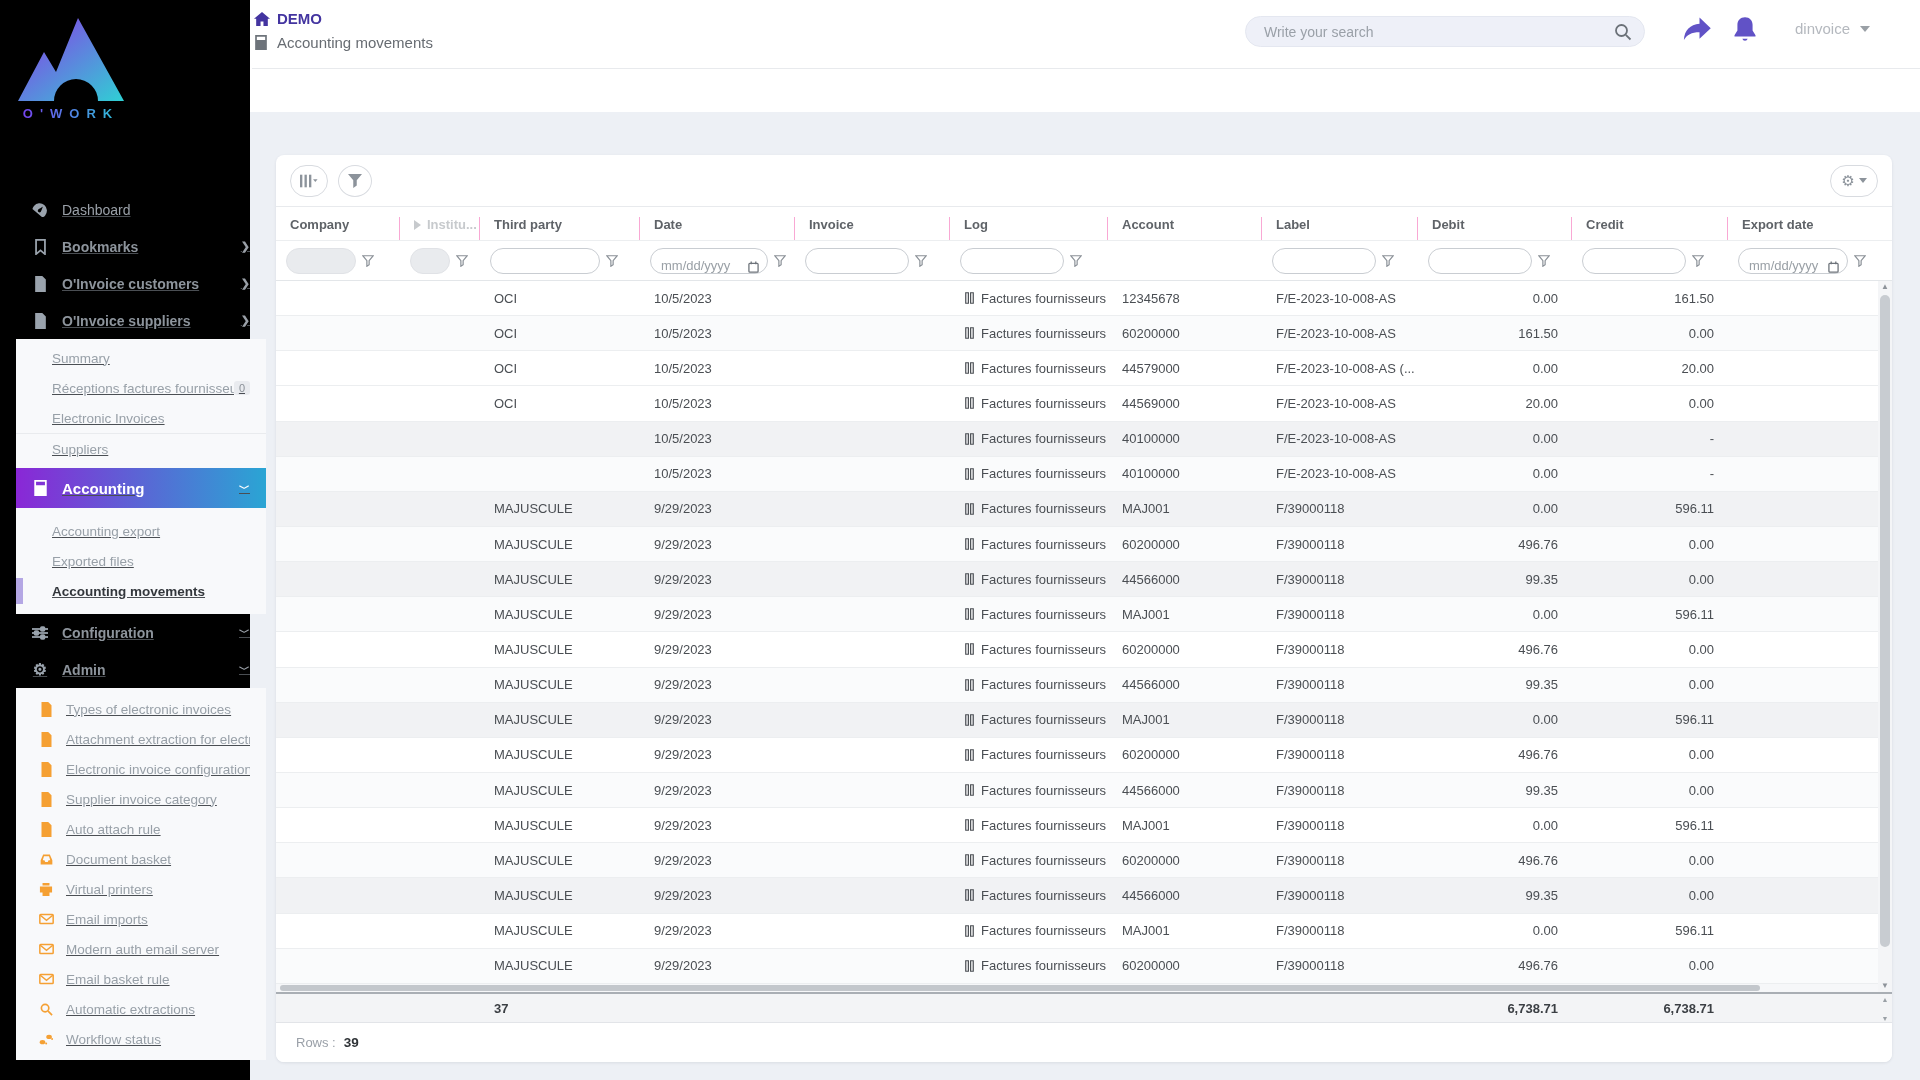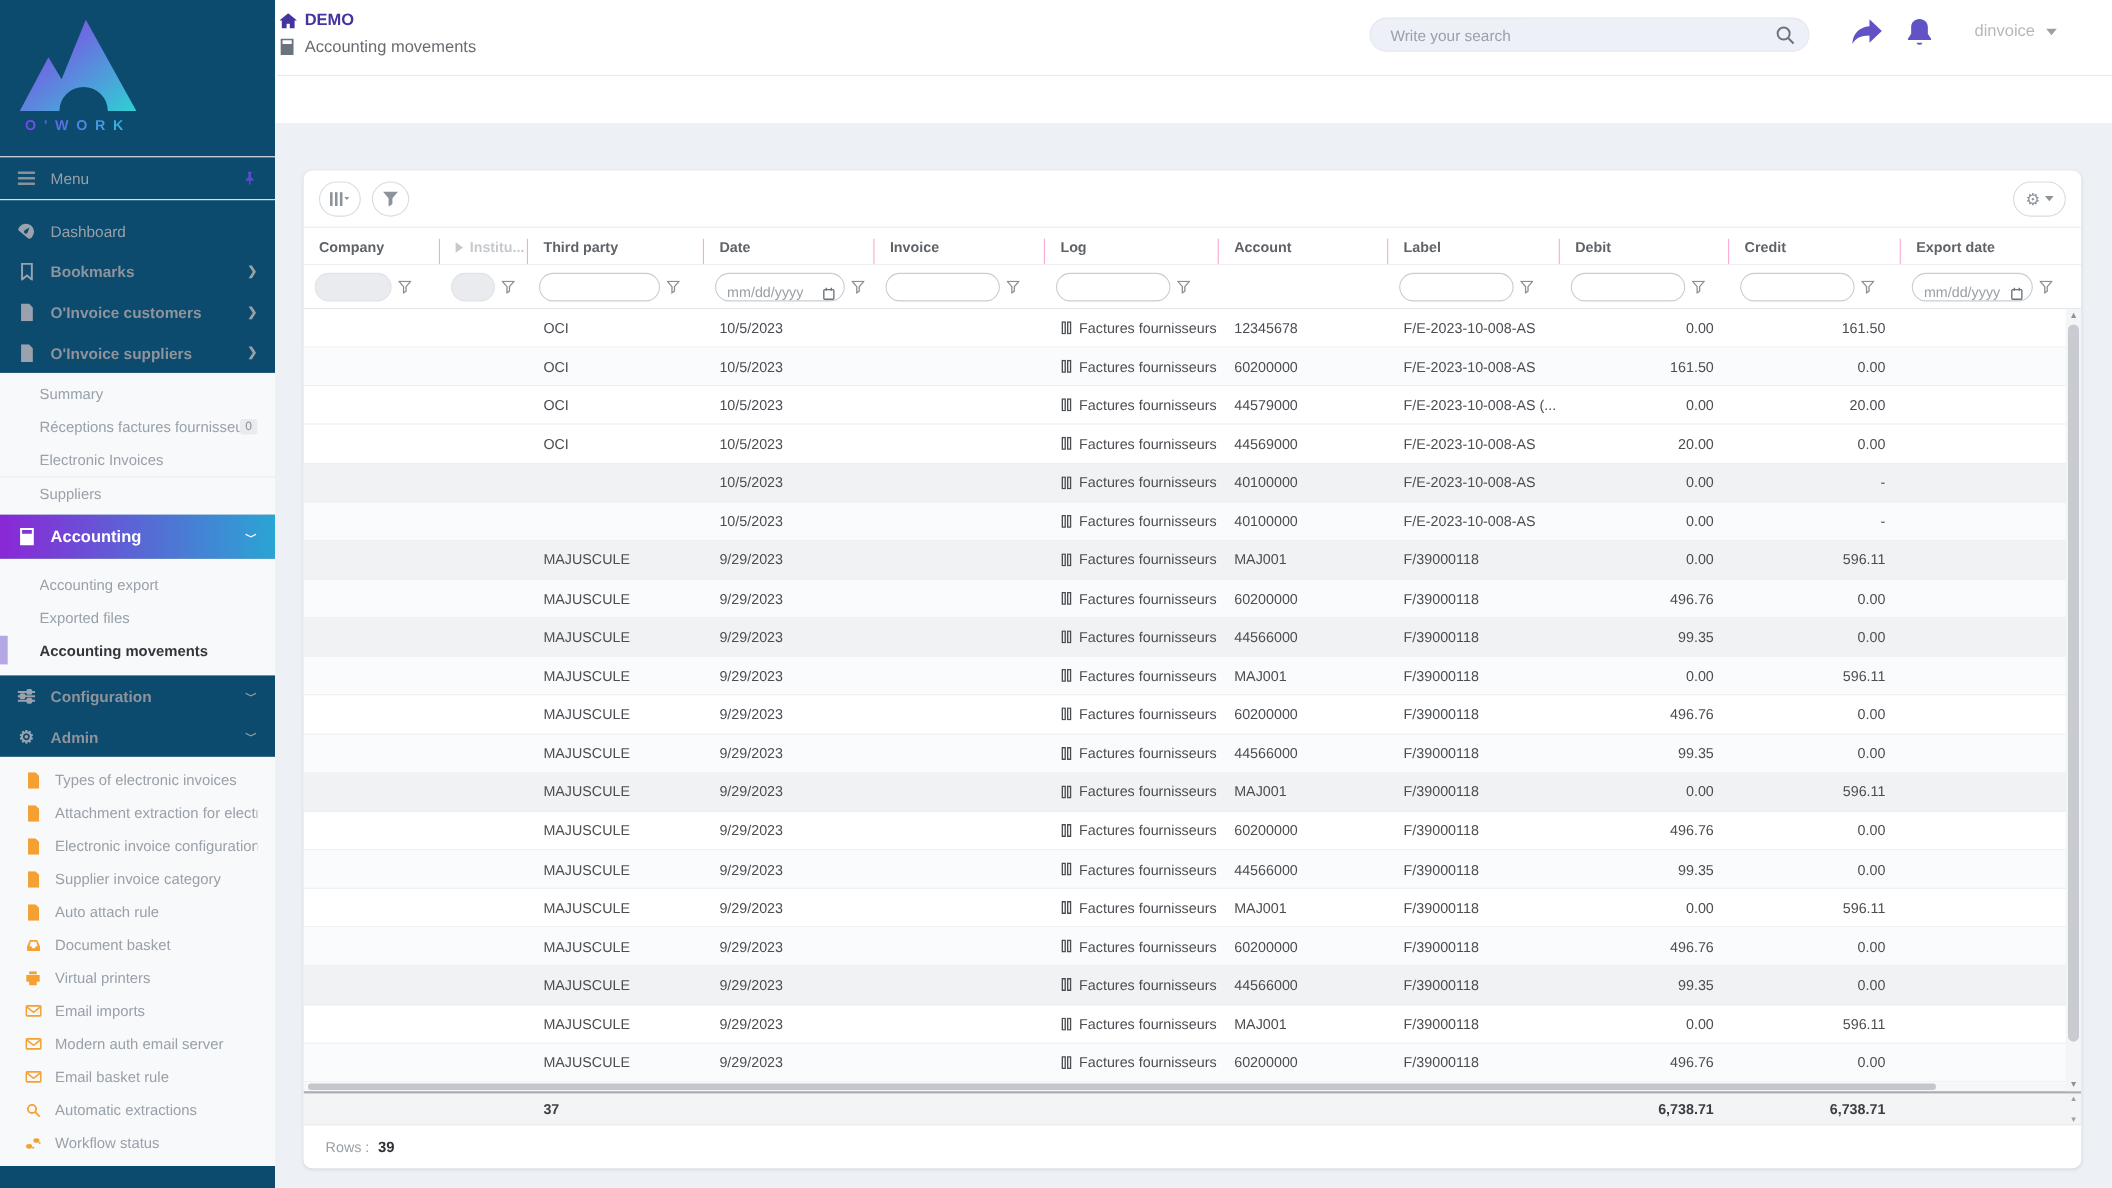--- a/index.html
+++ b/index.html
@@ -1,28 +1,28 @@
 <!DOCTYPE html>
 <html><head>
 <meta charset="utf-8">
 <style>
   * { margin:0; padding:0; box-sizing:border-box; }
   html,body { width:1920px; height:1080px; overflow:hidden; background:#edf0f5;
               font-family:"Liberation Sans", sans-serif; color:#4a4e53; }
 
   
-  .sidebar { position:absolute; left:0; top:0; width:250px; height:1080px; background:#0c4a6e; z-index:5; }
+  .sidebar { position:absolute; left:0; top:0; width:250px; height:1080px; background:#000000; z-index:5; }
   .logo-block { position:absolute; left:16px; top:10px; width:110px; text-align:center; }
   .brand-text { margin-top:4px; font-size:13px; font-weight:bold; letter-spacing:7px;
                 background:linear-gradient(90deg,#7b3bf2,#28c9d6); -webkit-background-clip:text;
                 background-clip:text; color:transparent; }
   .menu-header { position:absolute; left:0; top:142px; width:250px; height:40px; display:flex; align-items:center;
                  padding:0 16px; border-top:1px solid #ecedf0; border-bottom:1px solid #ecedf0; color:#9aa0a8; font-size:14px; }
   .menu-header .lbl { margin-left:14px; flex:1; }
-  .nav { position:absolute; left:0; top:182px; width:250px; }
+  .nav { position:absolute; left:16px; top:182px; width:250px;text-decoration:underline; }
   .nav-item { height:37px; display:flex; align-items:center; padding:0 16px; font-size:14px; color:#8d949c;
               font-weight:bold; cursor:pointer; }
   .nav-item.plain { font-weight:normal; color:#9aa0a8; }
   .nav-item .lbl { margin-left:14px; flex:1; }
   .chev { color:#9aa0a8; font-size:11px; }
   .submenu { background:#f8f9fb; }
   .sub-item { height:30px; display:flex; align-items:center; padding:0 16px 0 36px; font-size:13.5px; color:#98a0a8; cursor:pointer; }
   .sub-item .lbl { flex:1; white-space:nowrap; overflow:hidden; }
   .sub-item.active { color:#33373c; font-weight:bold; position:relative; }
   .sub-item.active::before { content:""; position:absolute; left:0; top:2px; bottom:2px; width:7px; background:#b4a7e4; }
@@ -123,37 +123,20 @@
           <linearGradient id="lg" x1="0" y1="0" x2="1" y2="1">
         <stop offset="0" stop-color="#8d36e8"></stop>
             <stop offset="1" stop-color="#2fd0d4"></stop>
       </linearGradient>
         </defs>
       <path d="M2 91 L28 42 L40 62 L62 8 L108 91 L82 91 A22 22 0 0 0 38 91 Z" fill="url(#lg)"></path>
     </svg>
     <div class="brand-text">O'WORK</div>
   </div>
 
-  <div class="menu-header">
-    <span class="gicon">
-      <svg width="16" height="14" viewBox="0 0 16 14">
-          <g fill="#8a9199">
-            <rect y="1" width="16" height="2.2" rx="1"></rect>
-            <rect y="6" width="16" height="2.2" rx="1"></rect>
-            <rect y="11" width="16" height="2.2" rx="1"></rect>
-          </g>
-        </svg>
-    </span>
-    <span class="lbl">Menu</span>
-    <span>
-      <svg width="14" height="16" viewBox="0 0 24 24" fill="#5b4ccc">
-          <path d="M9 2h6v2l-1 1v5l4 4v2h-5v5l-1 2-1-2v-5H6v-2l4-4V5L9 4z"></path>
-        </svg>
-    </span>
-  </div>
 
   <nav class="nav" style="padding-top:9px;">
     <div class="nav-item plain">
       <span class="gicon">
         <svg width="17" height="15" viewBox="0 0 24 22" fill="#9aa3ad">
             <path d="M12 2A11 11 0 0 0 1 13a11 11 0 0 0 1.2 5h19.6A11 11 0 0 0 23 13 11 11 0 0 0 12 2zm0 13.5a2.5 2.5 0 0 1-2.5-2.5c0-1 2.5-7.5 2.5-7.5s2.5 6.5 2.5 7.5a2.5 2.5 0 0 1-2.5 2.5z" transform="rotate(40 12 12)"></path>
           </svg>
       </span>
       <span class="lbl">Dashboard</span>
     </div>

